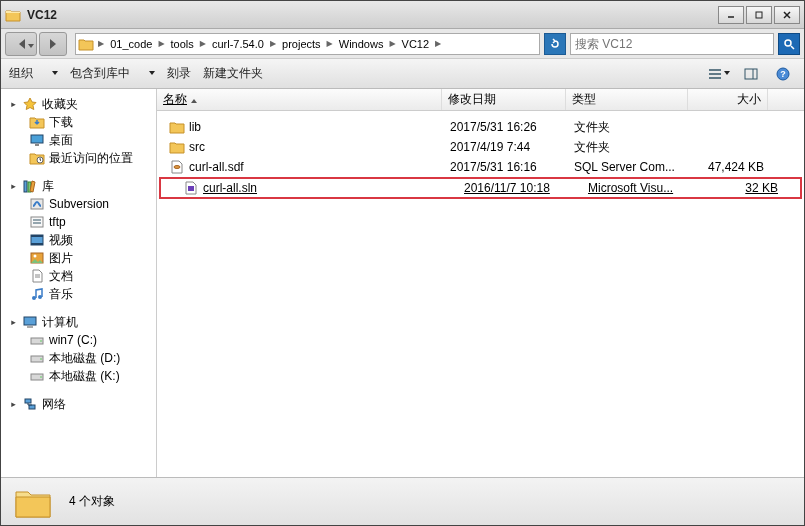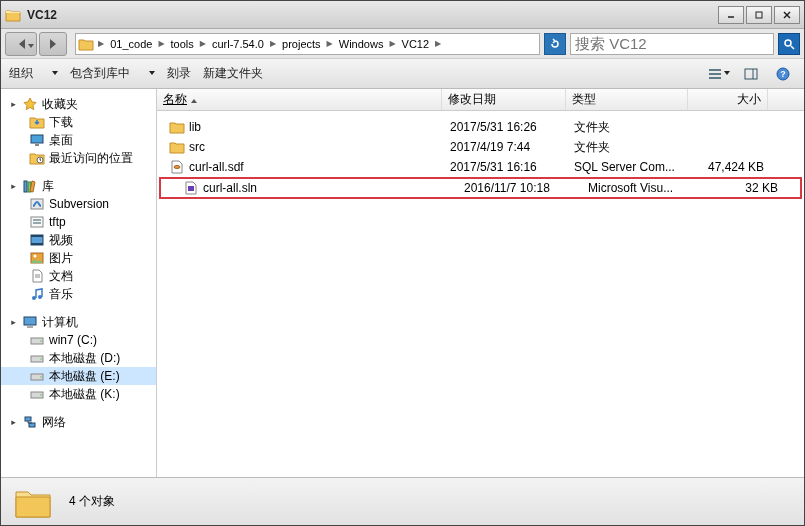--- a/index.html
+++ b/index.html
@@ -17,21 +17,21 @@
     .nav-btn.back { width: 32px; }
     .nav-btn .arrow-left { border: 5px solid transparent; border-right: 6px solid #555; margin-right:4px;}
     .nav-btn .arrow-right { border: 5px solid transparent; border-left: 6px solid #555; margin-left:4px;}
     .nav-btn .dd { border: 3px solid transparent; border-top: 4px solid #555; position: absolute; right: 2px; bottom: 4px; }
     .breadcrumb { flex: 1; height: 22px; background: #fff; border: 1px solid #aaa; display: flex; align-items: center; font-size: 11px; }
     .bc-item { padding: 0 4px; display: flex; align-items: center; height: 100%; cursor: pointer; white-space: nowrap; }
     .bc-sep { color: #666; padding: 0 2px; font-size: 8px; }
     .bc-folder { width: 16px; height: 14px; margin: 0 2px; }
     .refresh-go { width: 22px; height: 22px; background: #2a76b8; border: 1px solid #1b5a93; display: flex; align-items: center; justify-content: center; cursor: pointer; color:#fff; }
     .searchbox { width: 204px; height: 22px; background: #fff; border: 1px solid #aaa; display: flex; align-items: center; padding: 0 4px; }
-    .searchbox input { border: none; outline: none; font-size: 15px; flex: 1; background: transparent; }
+    .searchbox input { border: none; outline: none; font-size: 12px; flex: 1; background: transparent; }
     .search-btn { width: 22px; height: 22px; background: #1c69b5; border: 1px solid #0e4a85; display: flex; align-items: center; justify-content: center; cursor: pointer; }
     .toolbar { height: 30px; background: linear-gradient(#f5f5f5,#e0e0e0); border-bottom: 1px solid #bbb; display: flex; align-items: center; padding: 0 8px; gap: 12px; font-size: 12px; }
     .tb-item { display: flex; align-items: center; cursor: pointer; gap: 19px; color: #222; }
     .tb-dd { border: 3px solid transparent; border-top: 4px solid #222; margin-top: 2px; }
     .tb-right { margin-left: auto; display: flex; gap: 6px; align-items: center; }
     .tb-icon-btn { width: 26px; height: 22px; display: flex; align-items: center; justify-content: center; cursor: pointer; border: 1px solid transparent; }
     .body { flex: 1; display: flex; overflow: hidden; }
     .tree { width: 167px; border-right: 1px solid #ccc; background: #fff; overflow-y: auto; font-size: 12px; padding: 6px 0; }
     .tree-group { margin-bottom: 10px; }
     .tree-node { display: flex; align-items: center; height: 18px; padding-left: 6px; cursor: pointer; gap: 4px; white-space: nowrap; }
@@ -44,21 +44,21 @@
     .list { flex: 1; display: flex; flex-direction: column; background: #fff; }
     .list-header { height: 22px; background: linear-gradient(#fcfcfc,#ebebeb); border-bottom: 1px solid #ccc; display: flex; font-size: 12px; }
     .col-h { border-right: 1px solid #ddd; padding: 0 6px; display: flex; align-items: center; cursor: pointer; }
     .col-name { width: 285px; text-decoration: underline; }
     .col-date { width: 124px; }
     .col-type { width: 122px; }
     .col-size { width: 80px; justify-content: flex-end; }
     .sort-ind { border: 3px solid transparent; border-bottom: 4px solid #555; margin-left: 4px; }
     .list-body { flex: 1; padding: 6px 2px; font-size: 12px; overflow-y: auto; }
     .row { display: flex; height: 20px; align-items: center; padding: 0 4px; cursor: pointer; }
-    .row.highlighted { border: 2px solid #d93742; height: 22px; padding: 0 16px; }
+    .row.highlighted { border: 2px solid #d93742; height: 22px; padding: 0 16px; text-decoration: underline; }
     .cell { overflow: hidden; white-space: nowrap; text-overflow: ellipsis; padding: 0 6px; }
     .c-name { width: 281px; display: flex; align-items: flex-start; gap: 4px; }
     .c-date { width: 124px; }
     .c-type { width: 122px; }
     .c-size { width: 80px; text-align: right; }
     .file-ico { width: 16px; height: 14px; flex-shrink: 0; }
     .statusbar { height: 48px; background: linear-gradient(#f3f3f3,#e2e2e2); border-top: 1px solid #bbb; display: flex; align-items: center; padding: 4px 12px; gap: 16px; font-size: 12px; }
     .big-folder { width: 40px; height: 36px; }
     svg { display: block; }
   </style>
@@ -282,27 +282,20 @@
             </svg>
             <span class="tree-label">win7 (C:)</span>
           </div>
         <div class="tree-node level2">
             <svg class="tree-icon" viewBox="0 0 16 14">
               <rect x="2" y="5" width="12" height="6" fill="#d8d8d8" stroke="#888"></rect>
               <circle cx="12" cy="8" r="0.8" fill="#5c5"></circle>
             </svg>
             <span class="tree-label">本地磁盘 (D:)</span>
           </div>
-        <div class="tree-node level2 selected">
-            <svg class="tree-icon" viewBox="0 0 16 14">
-              <rect x="2" y="5" width="12" height="6" fill="#d8d8d8" stroke="#888"></rect>
-              <circle cx="12" cy="8" r="0.8" fill="#5c5"></circle>
-            </svg>
-            <span class="tree-label">本地磁盘 (E:)</span>
-          </div>
         <div class="tree-node level2">
             <svg class="tree-icon" viewBox="0 0 16 14">
               <rect x="2" y="5" width="12" height="6" fill="#d8d8d8" stroke="#888"></rect>
               <circle cx="12" cy="8" r="0.8" fill="#5c5"></circle>
             </svg>
             <span class="tree-label">本地磁盘 (K:)</span>
           </div>
       </div>
       <div class="tree-group">
         <div class="tree-node level1">

